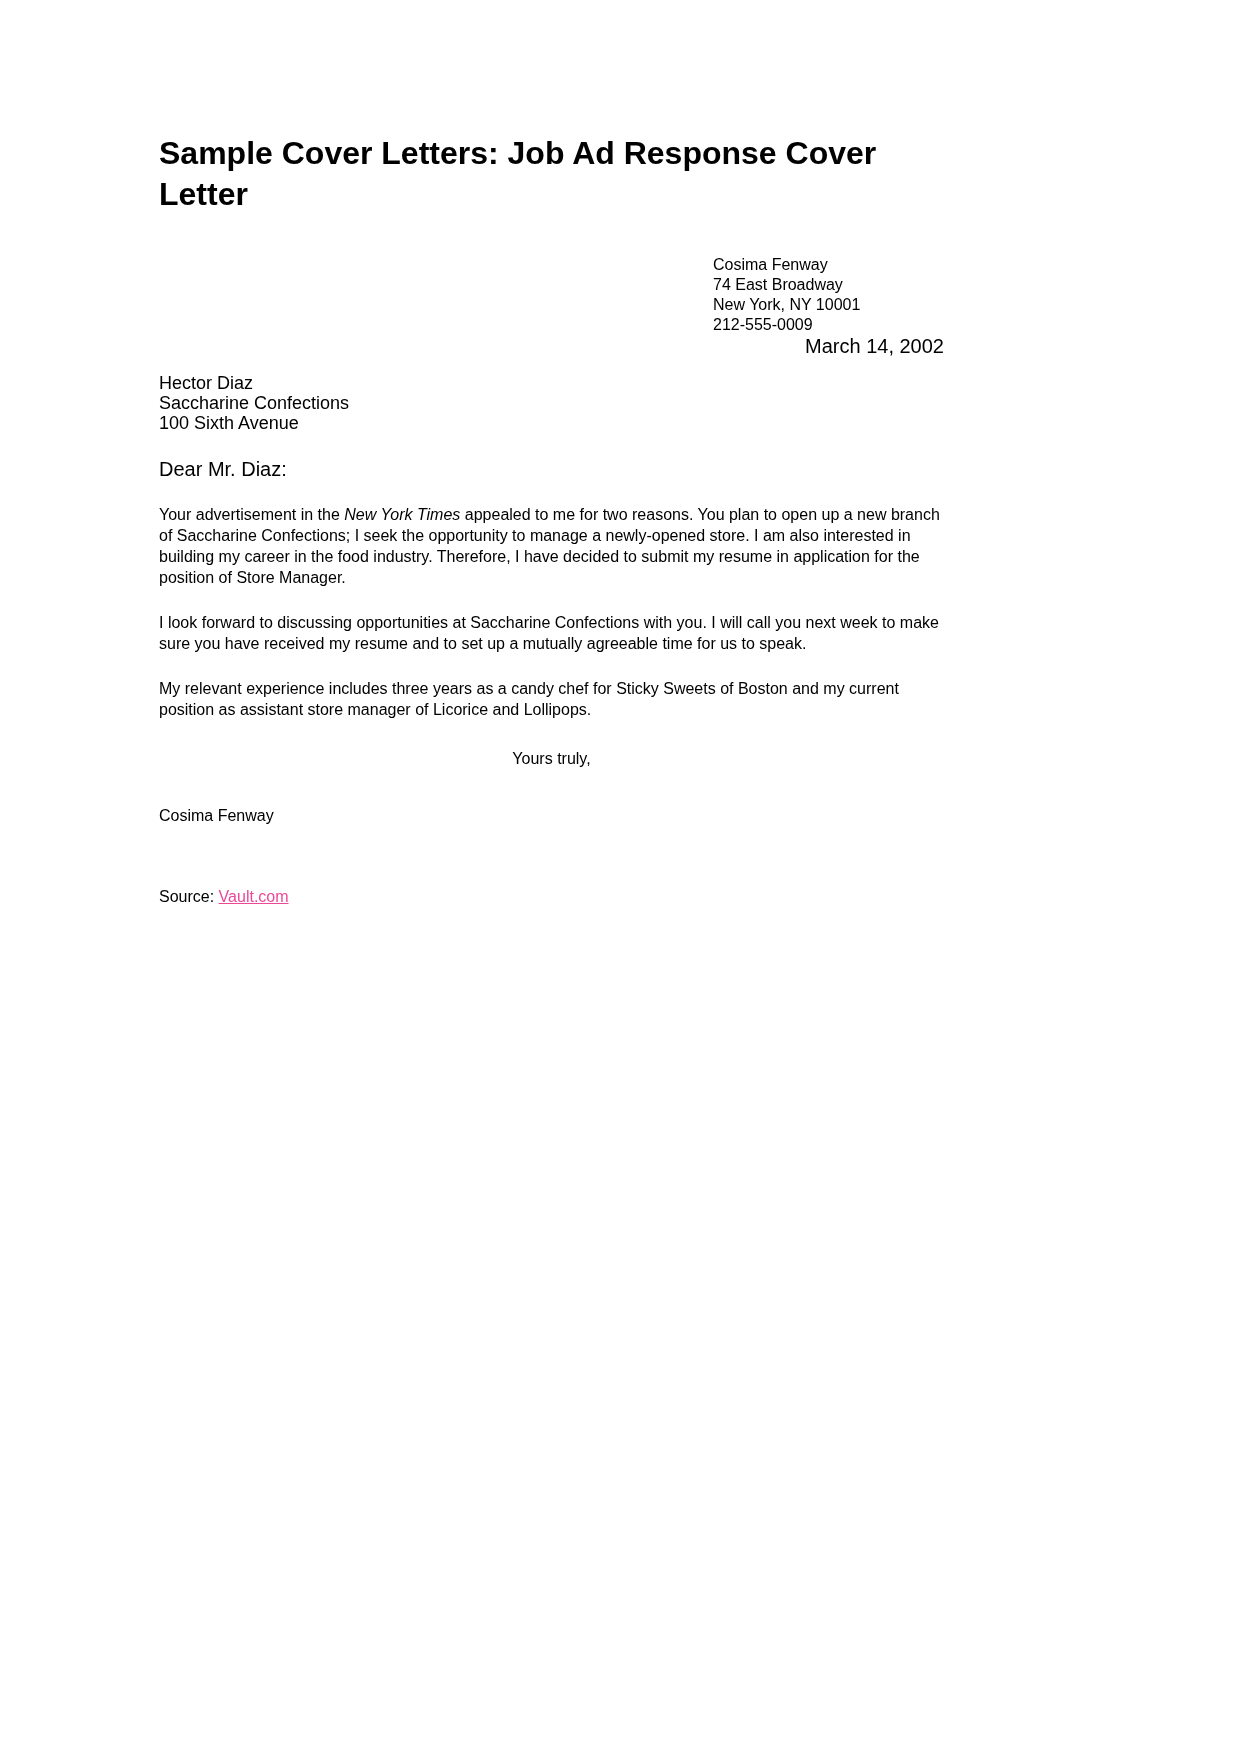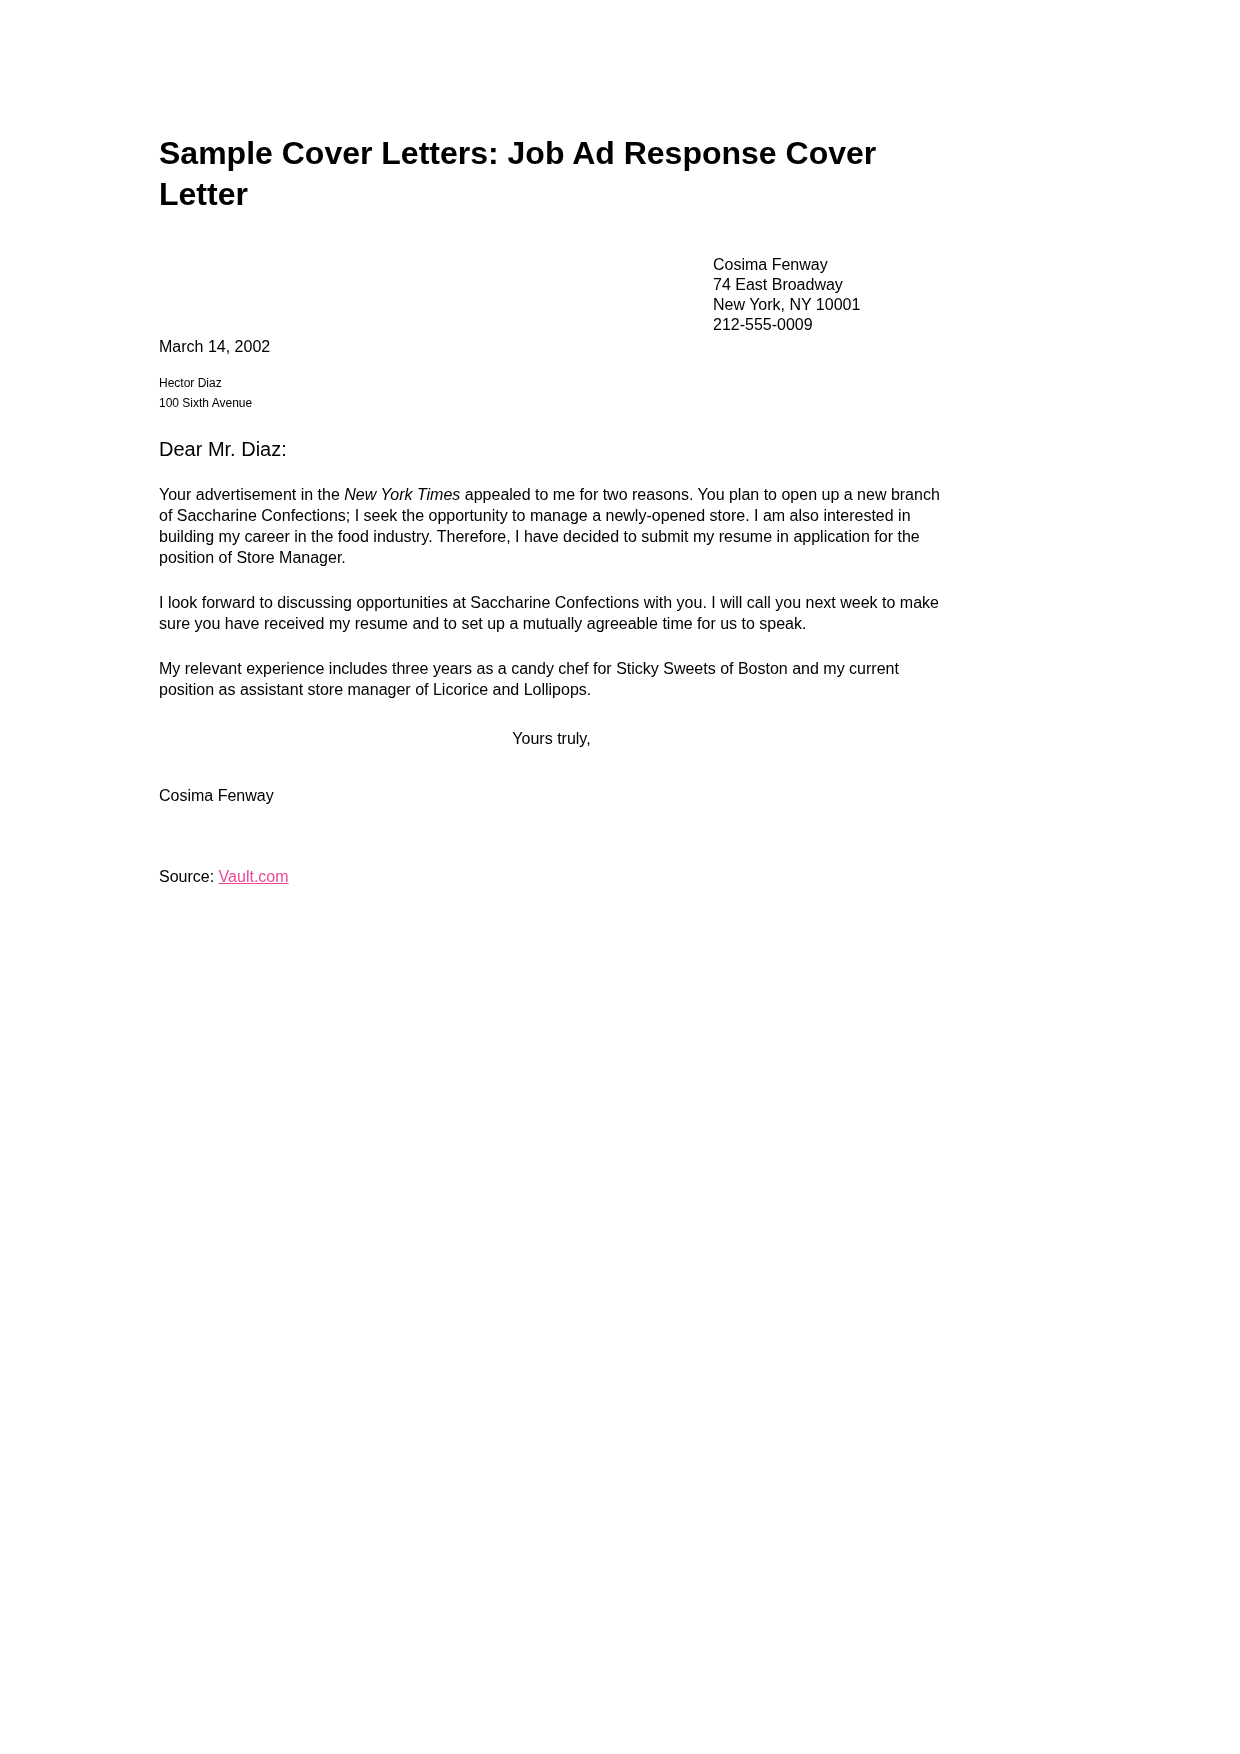--- a/index.html
+++ b/index.html
@@ -29,26 +29,27 @@
     max-width: 785px;
   }
   .sender-block {
     margin-top: 40px;
     margin-left: 554px;
     font-size: 16px;
     line-height: 20px;
   }
   .date-line {
     margin-top: 1px;
-    font-size: 16px;
+    font-size: 20px;
     line-height: 21px;
+    text-align: right;
   }
   .recipient-block {
     margin-top: 16px;
-    font-size: 12px;
+    font-size: 18px;
     line-height: 20px;
   }
   .salutation {
     margin-top: 26px;
     font-size: 20px;
     line-height: 21px;
   }
   .body-paragraph {
     margin-top: 24px;
     font-size: 16px;
@@ -89,20 +90,21 @@
       <div>Cosima Fenway</div>
       <div>74 East Broadway</div>
       <div>New York, NY 10001</div>
       <div>212-555-0009</div>
     </div>
 
     <div class="date-line">March 14, 2002</div>
 
     <div class="recipient-block">
       <div>Hector Diaz</div>
+      <div>Saccharine Confections</div>
       <div>100 Sixth Avenue</div>
     </div>
 
     <div class="salutation">Dear Mr. Diaz:</div>
 
     <p class="body-paragraph">
       <span>Your advertisement in the </span><em>New York Times</em><span> appealed to me for two reasons. You plan to open up a new branch of Saccharine Confections; I seek the opportunity to manage a newly-opened store. I am also interested in building my career in the food industry. Therefore, I have decided to submit my resume in application for the position of Store Manager.</span>
     </p>
 
     <p class="body-paragraph">I look forward to discussing opportunities at Saccharine Confections with you. I will call you next week to make sure you have received my resume and to set up a mutually agreeable time for us to speak.</p>

